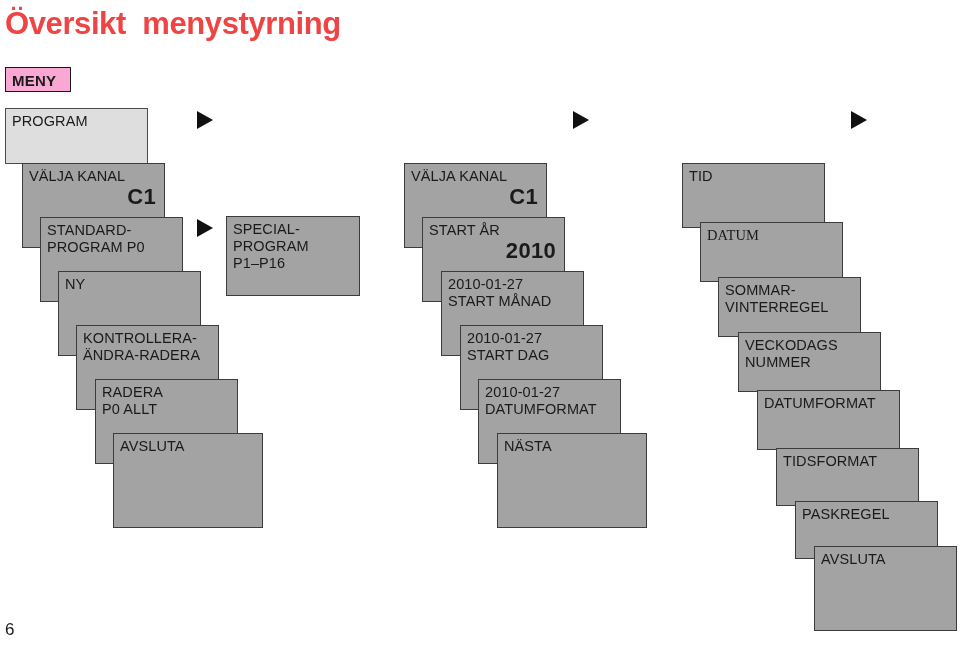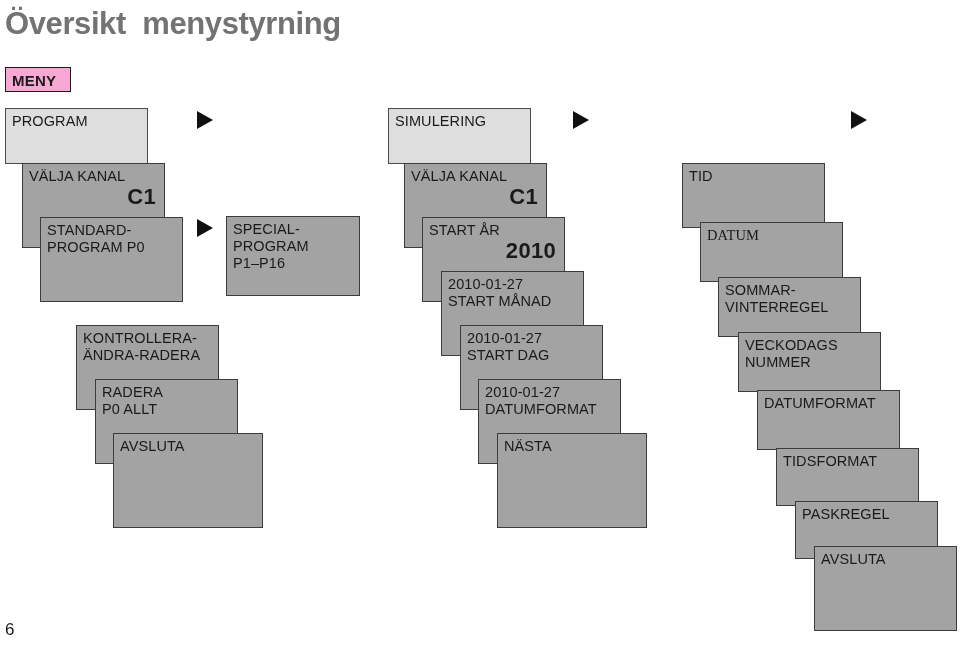--- a/index.html
+++ b/index.html
@@ -21,21 +21,21 @@
   }
 
   
   .page-title {
     position: absolute;
     left: 5px;
     top: 6px;
     font-size: 31px;
     font-weight: bold;
     letter-spacing: -0.4px;
-    color: #737373;
+    color: #ef4444;
     white-space: pre;
   }
 
   
   .meny-box {
     position: absolute;
     left: 5px;
     top: 67px;
     width: 66px;
     height: 25px;
@@ -122,20 +122,23 @@
   <div class="card" style="left:22px; top:163px; width:143px; height:85px;">
     <span class="t1">VÄLJA KANAL</span>
     <span class="big">C1</span>
   </div>
 
   <div class="card" style="left:40px; top:217px; width:143px; height:85px;">
     <span class="t1">STANDARD-</span>
     <span class="t2">PROGRAM P0</span>
   </div>
 
+  <div class="card" style="left:58px; top:271px; width:143px; height:85px;">
+    <span class="t1">NY</span>
+  </div>
 
   <div class="card" style="left:76px; top:325px; width:143px; height:85px;">
     <span class="t1">KONTROLLERA-</span>
     <span class="t2">ÄNDRA-RADERA</span>
   </div>
 
   <div class="card" style="left:95px; top:379px; width:143px; height:85px;">
     <span class="t1">RADERA</span>
     <span class="t2">P0 ALLT</span>
   </div>
@@ -143,23 +146,20 @@
   <div class="card" style="left:113px; top:433px; width:150px; height:95px;">
     <span class="t1">AVSLUTA</span>
   </div>
 
   <div class="card" style="left:226px; top:216px; width:134px; height:80px;">
     <span class="t1">SPECIAL-</span>
     <span class="t2">PROGRAM</span>
     <span class="t3">P1–P16</span>
   </div>
 
-  <div class="card root" style="left:388px; top:108px; width:143px; height:56px;">
-    <span class="t1">SIMULERING</span>
-  </div>
 
   <div class="card" style="left:404px; top:163px; width:143px; height:85px;">
     <span class="t1">VÄLJA KANAL</span>
     <span class="big">C1</span>
   </div>
 
   <div class="card" style="left:422px; top:217px; width:143px; height:85px;">
     <span class="t1">START ÅR</span>
     <span class="big">2010</span>
   </div>

